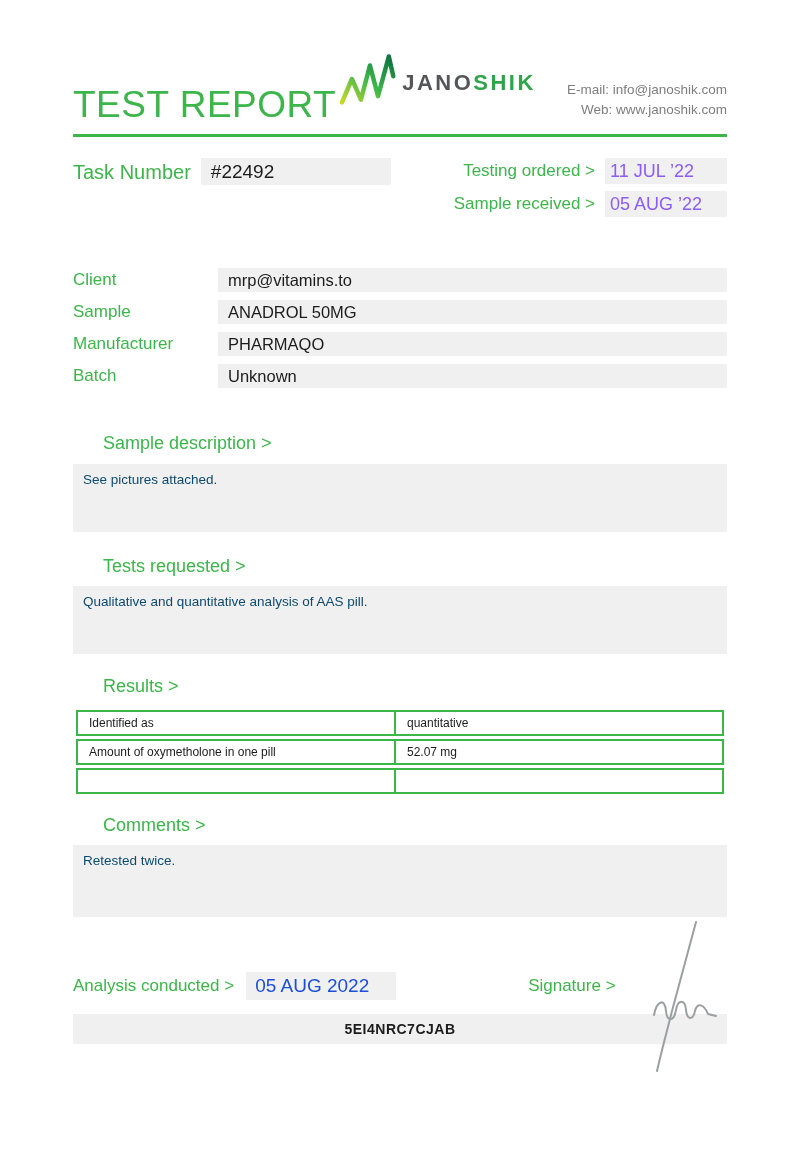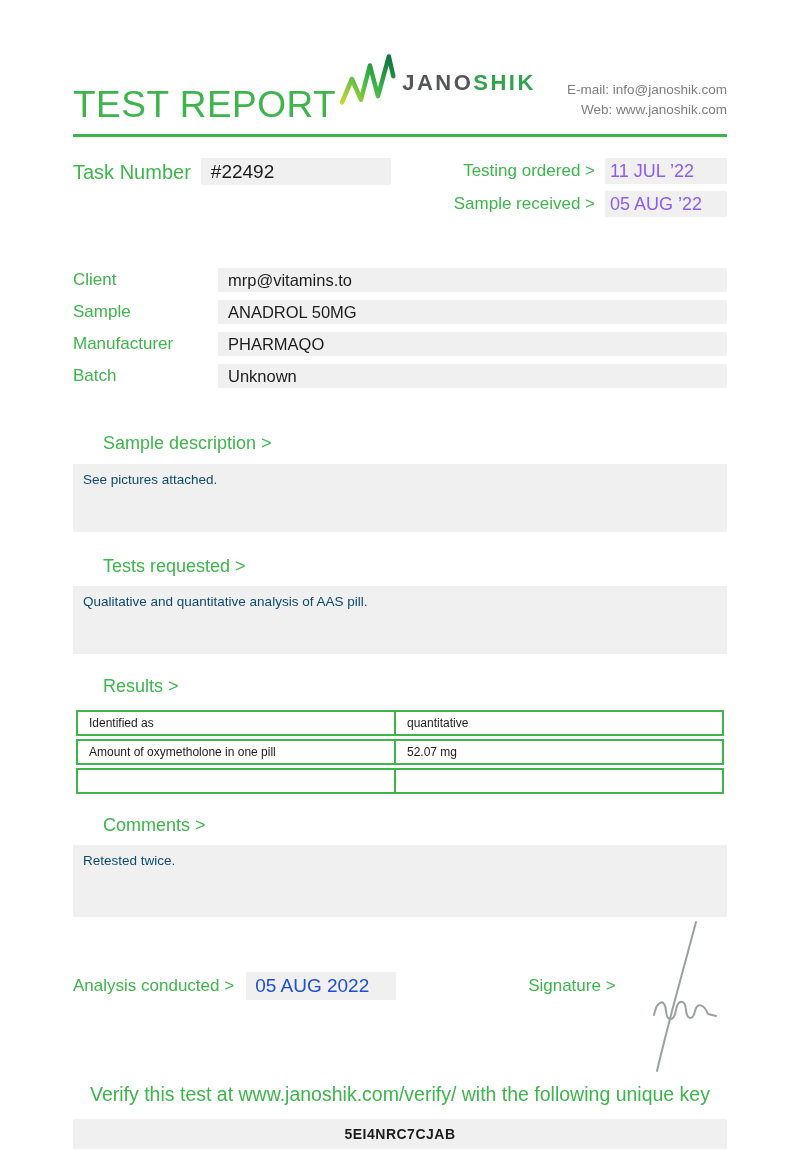--- a/index.html
+++ b/index.html
@@ -176,16 +176,15 @@
     <span class="signature-svg">
       <svg width="92" height="155" viewBox="0 0 92 155">
         <g fill="none" stroke="#9aa0a0" stroke-width="2" stroke-linecap="round" stroke-linejoin="round">
           <path d="M 68 3 C 60 32, 52 62, 44 92 C 39 112, 33 134, 29 152"></path>
           <path d="M 26 96 c 3 -15 11 -17 12 -4 c 1 11 8 11 10 -1 c 2 -11 9 -11 10 0 c 1 10 7 11 9 1 c 2 -9 9 -7 13 3 l 8 2"></path>
         </g>
       </svg>
     </span>
   </div>
 
-  <div class="verify">Verify this test at www.janoshik.com/verify/ with the following unique key</div>
   <div class="key-box">5EI4NRC7CJAB</div>
 
 </div>
 
 </body></html>

